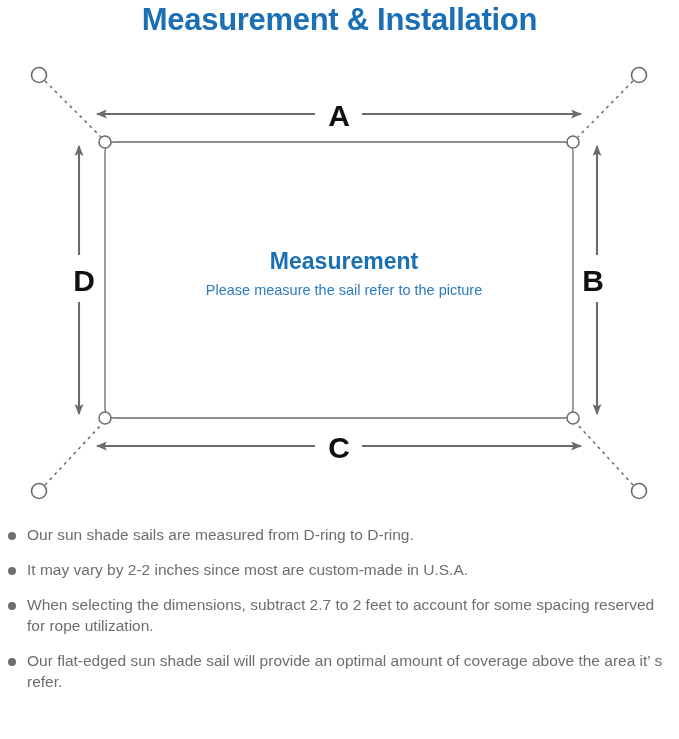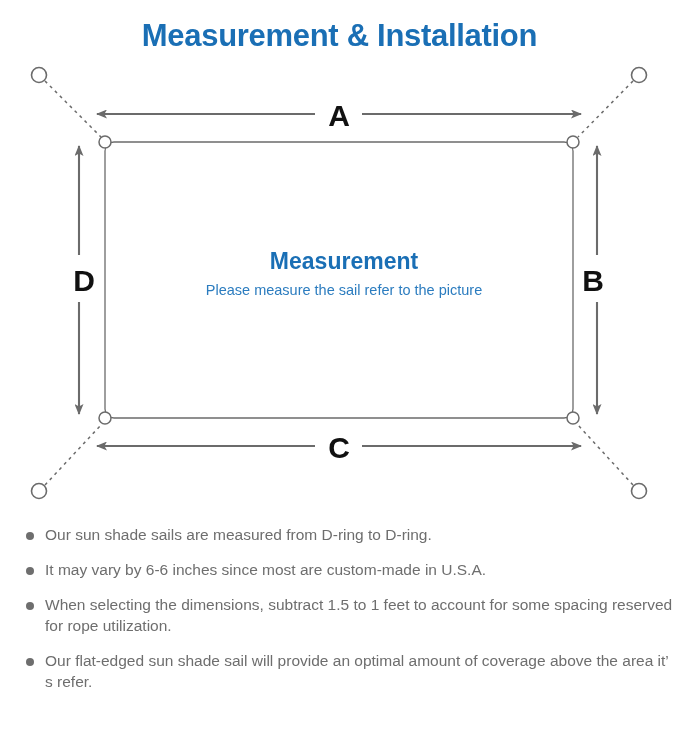--- a/index.html
+++ b/index.html
@@ -11,21 +11,21 @@
     width: 679px;
     height: 739px;
     font-family: "Liberation Sans", sans-serif;
     position: relative;
     overflow: hidden;
     color: #5a5a5a;
   }
 
   #page-title {
     position: absolute;
-    top: 16px;
+    top: 0px;
     left: 0;
     width: 679px;
     text-align: center;
     font-size: 31px;
     font-weight: bold;
     color: #1a6fb5;
     letter-spacing: -0.3px;
     line-height: 40px;
   }
 
@@ -61,21 +61,21 @@
   #bullet-list {
     position: absolute;
     left: 0;
     top: 524px;
     width: 679px;
   }
   .bullet-row {
     display: flex;
     align-items: flex-start;
     margin-bottom: 14px;
-    padding-left: 26px;
+    padding-left: 8px;
     padding-right: 6px;
   }
   .bullet-dot {
     flex: 0 0 auto;
     width: 8px;
     height: 8px;
     border-radius: 50%;
     background: #6e6e6e;
     margin-top: 8px;
     margin-right: 11px;
@@ -156,23 +156,23 @@
   </svg>
 </div>
 
 <div id="bullet-list">
   <div class="bullet-row">
     <span class="bullet-dot"></span>
     <span class="bullet-text">Our sun shade sails are measured from D-ring to D-ring.</span>
   </div>
   <div class="bullet-row">
     <span class="bullet-dot"></span>
-    <span class="bullet-text">It may vary by 6-6 inches since most are custom-made in U.S.A.</span>
+    <span class="bullet-text">It may vary by 2-2 inches since most are custom-made in U.S.A.</span>
   </div>
   <div class="bullet-row">
     <span class="bullet-dot"></span>
-    <span class="bullet-text">When selecting the dimensions, subtract 1.5 to 1 feet to account for some spacing reserved for rope utilization.</span>
+    <span class="bullet-text">When selecting the dimensions, subtract 2.7 to 2 feet to account for some spacing reserved for rope utilization.</span>
   </div>
   <div class="bullet-row">
     <span class="bullet-dot"></span>
     <span class="bullet-text">Our flat-edged sun shade sail will provide an optimal amount of coverage above the area it’ s refer.</span>
   </div>
 </div>
 
 </body></html>

